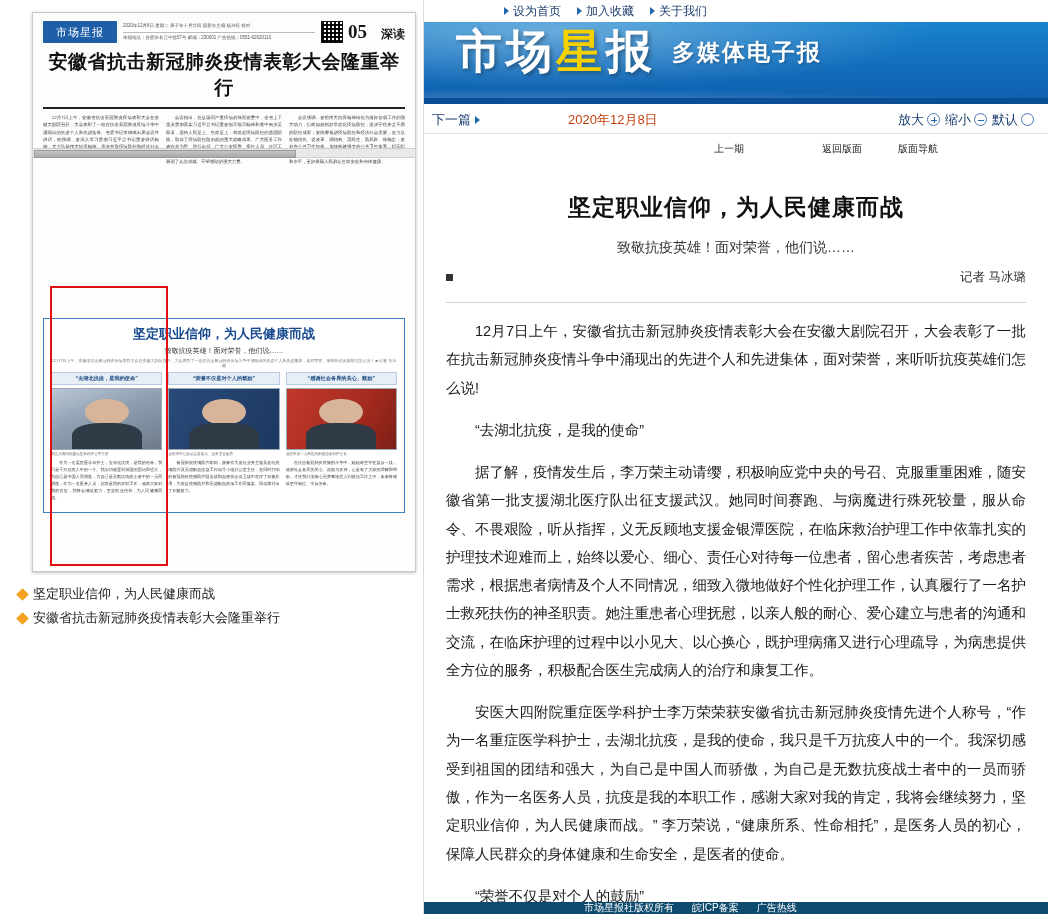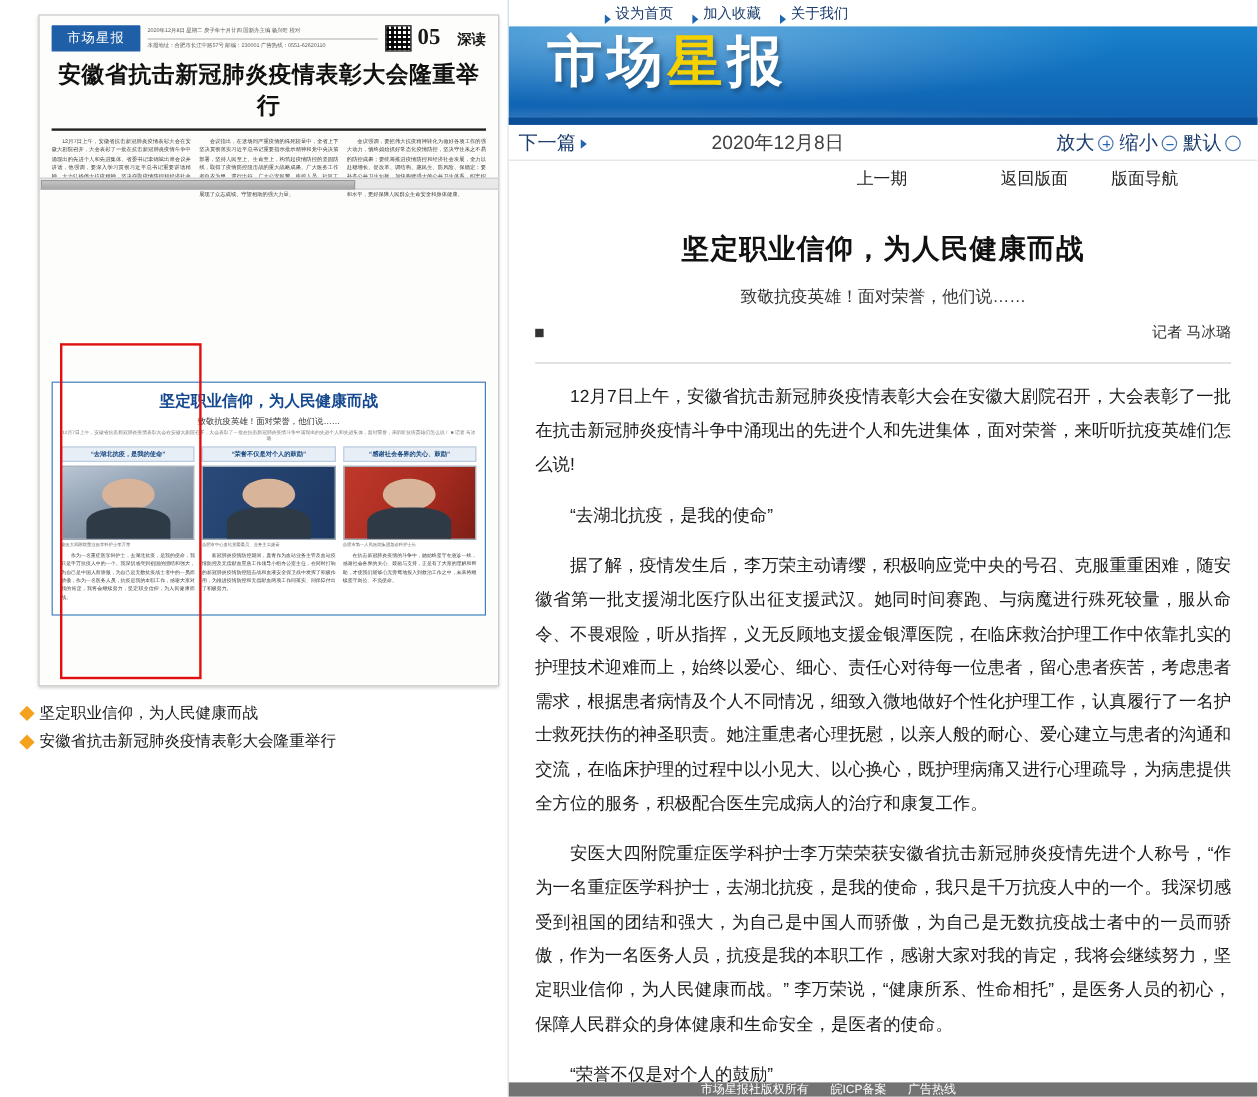--- a/index.html
+++ b/index.html
@@ -214,21 +214,21 @@
     position: absolute; left: 0; top: 0;
     width: 624px; height: 22px;
     background: #ffffff;
     display: flex; align-items: center;
     gap: 16px;
     padding-left: 80px;
     font-size: 12px;
     color: #1b3c6e;
   }
   .topbar .tb {
-    display: flex; align-items: flex-end; gap: 4px;
+    display: flex; align-items: center; gap: 4px;
     cursor: pointer;
   }
   .arrow-icon {
     width: 0; height: 0;
     border-left: 5px solid #2166b0;
     border-top: 4px solid transparent;
     border-bottom: 4px solid transparent;
   }
   .banner {
     position: absolute;
@@ -274,26 +274,25 @@
     background: #0a4e96;
   }
 
   .navbar {
     position: absolute;
     left: 0; top: 106px;
     width: 624px; height: 28px;
     background: #ffffff;
     border-bottom: 1px solid #e2e2e2;
     display: flex; align-items: center;
-    font-size: 16px;
+    font-size: 13px;
     color: #1b3c6e;
-    gap: 16px;
   }
   .nav-next { display: flex; align-items: center; gap: 4px; margin-left: 8px; cursor: pointer; }
-  .nav-date { margin-left: 88px; color: #404040; }
+  .nav-date { margin-left: 88px; color: #c2410c; }
   .zoom-group { margin-left: auto; display: flex; align-items: flex-start; gap: 5px; padding-right: 14px; }
   .zoom-item { display: flex; align-items: center; gap: 3px; cursor: pointer; color:#1b3c6e; }
   .circle-icon {
     width: 13px; height: 13px; border-radius: 50%;
     border: 1px solid #4a79b5;
     position: relative;
     background: #fff;
   }
   .circle-icon.plus::before, .circle-icon.plus::after,
   .circle-icon.minus::before {
@@ -301,21 +300,21 @@
   }
   .circle-icon.plus::before { left:3px; top:5.5px; width:6px; height:1.5px; }
   .circle-icon.plus::after { left:5.5px; top:3px; width:1.5px; height:6px; }
   .circle-icon.minus::before { left:3px; top:5.5px; width:6px; height:1.5px; }
 
   .subnav {
     position: absolute;
     left: 0; top: 136px;
     width: 624px; height: 26px;
     display: flex; align-items: center;
-    font-size: 14px; color: #222;
+    font-size: 10px; color: #222;
   }
   .subnav span { cursor: pointer; }
   .sn1 { margin-left: 290px; }
   .sn2 { margin-left: 78px; }
   .sn3 { margin-left: 36px; }
 
   .article {
     position: absolute;
     left: 0; top: 170px;
     width: 624px;
@@ -354,21 +353,21 @@
     color: #1a1a1a;
     margin: 0 0 14px;
     text-align: justify;
     text-indent: 2em;
   }
 
   .bottom-strip {
     position: absolute;
     left: 424px; top: 902px;
     width: 624px; height: 12px;
-    background: #737373;
+    background: #0c4a6e;
     color: #fff;
     font-size: 10px;
     display: flex; align-items: center; gap: 18px;
     padding-left: 160px;
     overflow: hidden;
   }
 </style>
 </head>
 <body>
 
@@ -461,20 +460,21 @@
   </div>
 
   <div class="right-pane">
 
     <div class="banner">
       <div class="banner-wave"></div>
       <div class="banner-inner">
         <span class="brand-cn">
           <span>市场</span><span class="brand-star">星</span><span>报</span>
         </span>
+        <span class="brand-sub">多媒体电子报</span>
       </div>
       <div class="banner-bottom-line"></div>
     </div>
 
     <div class="topbar">
       <div class="tb">
         <span class="arrow-icon"></span>
         <span>设为首页</span>
       </div>
       <div class="tb">

